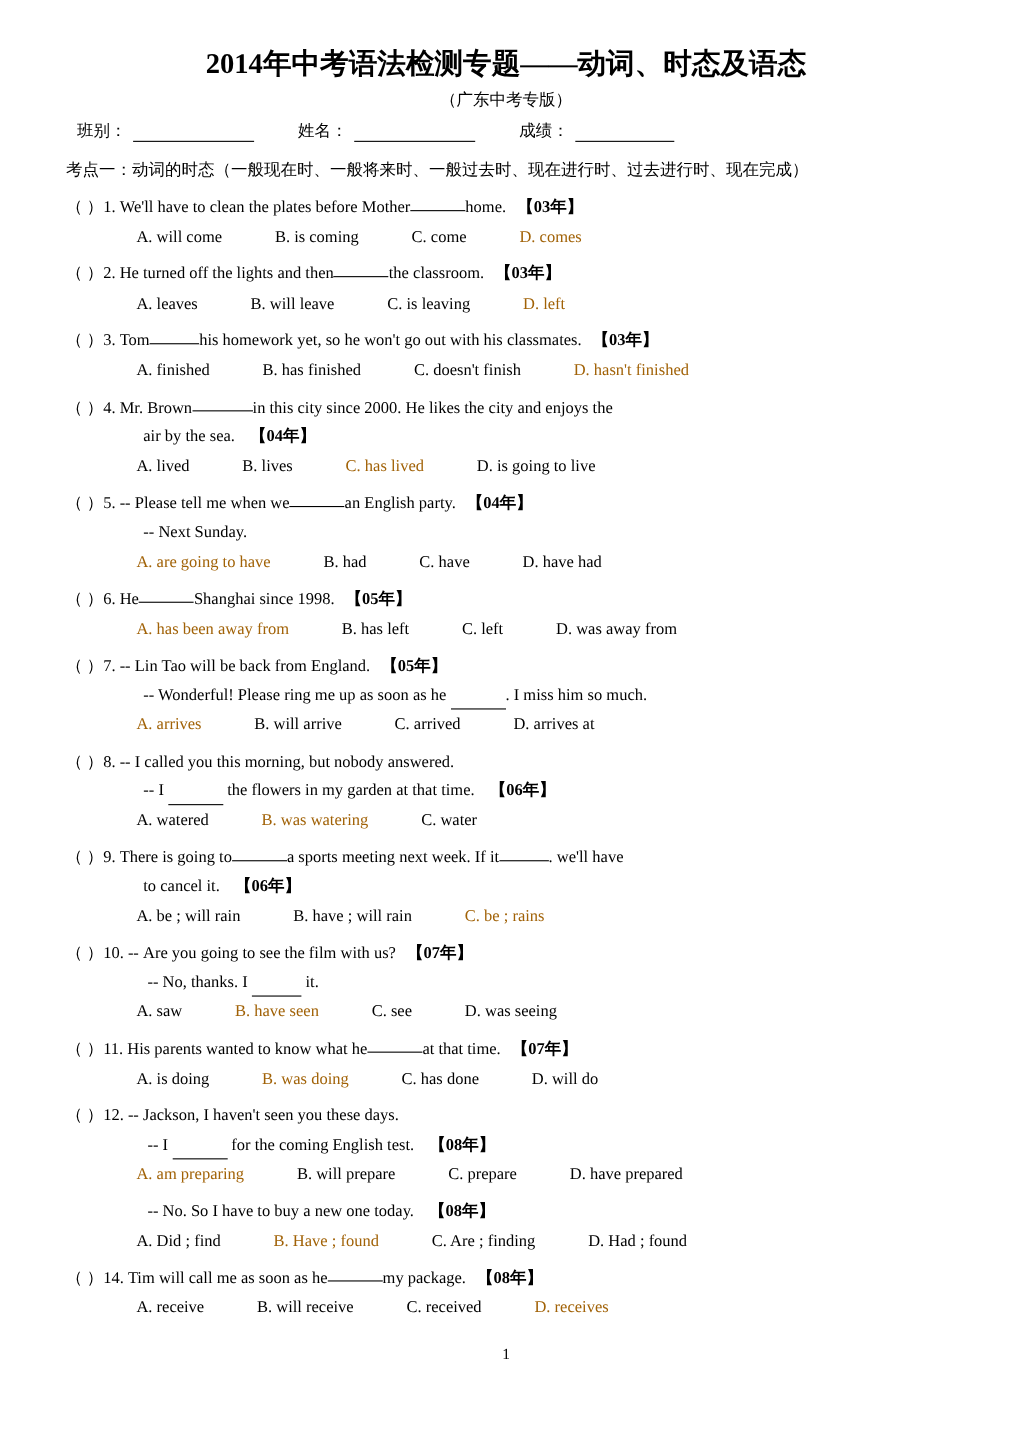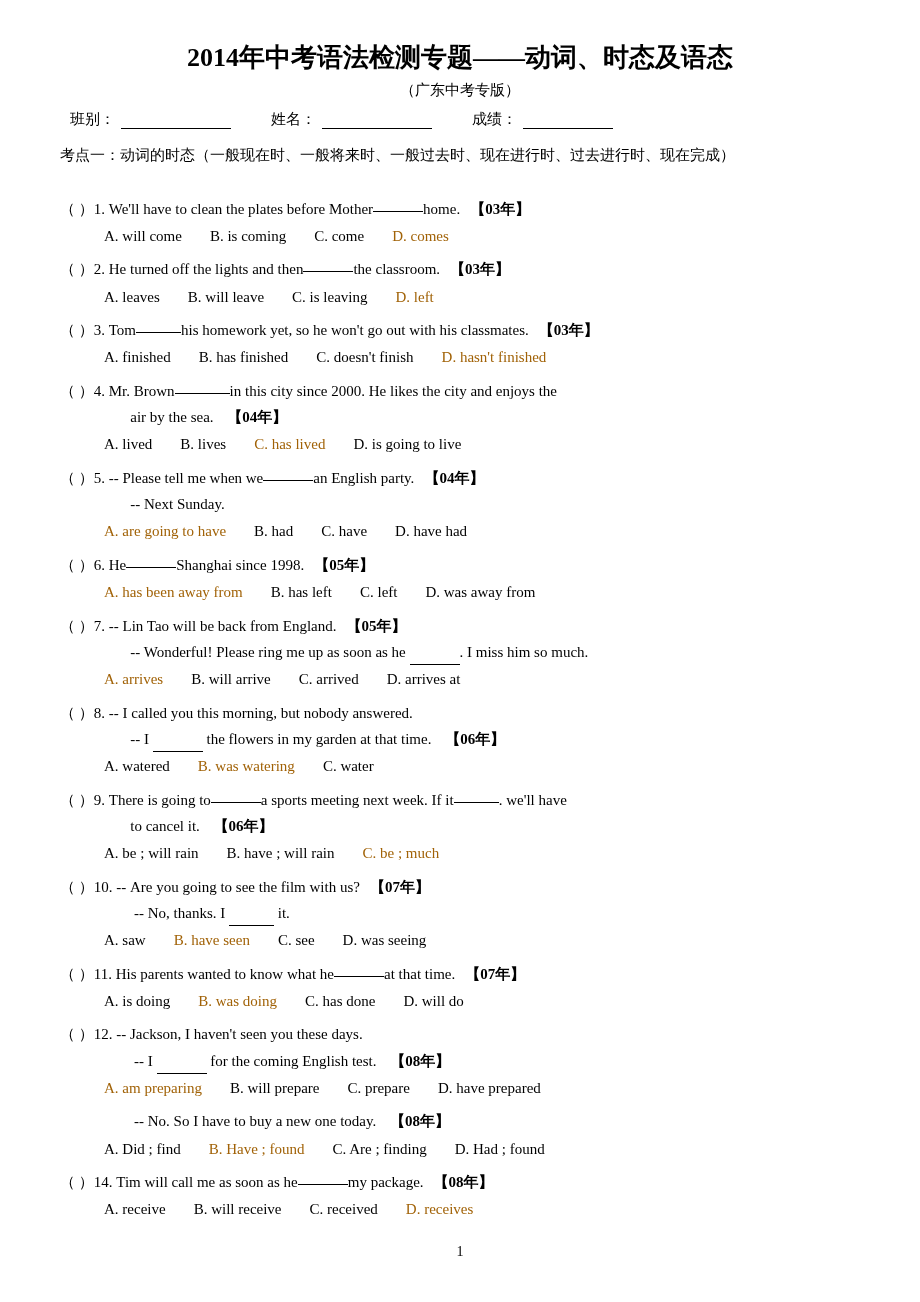--- a/index.html
+++ b/index.html
@@ -42,21 +42,21 @@
       height: 18px;
     }
     .underline-field-short {
       display: inline-block;
       border-bottom: 1px solid #000;
       width: 90px;
       height: 18px;
     }
     .kaodian {
       font-size: 15px;
-      margin-bottom: 27px;
+      margin-bottom: 7px;
       line-height: 1.7;
     }
     .question-block {
       margin-bottom: 6px;
       line-height: 1.75;
     }
     .question-line {
       display: flex;
       align-items: flex-start;
     }
@@ -66,20 +66,21 @@
       white-space: nowrap;
       margin-left: 10px;
     }
     .options-line {
       padding-left: 44px;
       line-height: 1.9;
     }
     .opt {
       display: inline-block;
       margin-right: 28px;
+      margin-left: 20px;
     }
     .correct {
       color: #a16207;
     }
     .blank {
       display: inline-block;
       border-bottom: 1px solid #000;
       width: 55px;
       height: 16px;
       vertical-align: bottom;
@@ -150,21 +151,21 @@
       <div class="options-line"><span class="opt correct">A. arrives</span><span class="opt">B. will arrive</span><span class="opt">C. arrived</span><span class="opt">D. arrives at</span></div>
     </div>
     <div class="question-block">
       <div class="question-line" style="padding-left:0;">（&nbsp;）8. -- I called you this morning, but nobody answered.</div>
       <div class="cont-line">&nbsp;&nbsp;&nbsp;&nbsp;&nbsp;&nbsp;&nbsp;-- I <span class="blank" style="width:50px"></span> the flowers in my garden at that time. <span class="year-badge">【06年】</span></div>
       <div class="options-line"><span class="opt">A. watered</span><span class="opt correct">B. was watering</span><span class="opt">C. water</span></div>
     </div>
     <div class="question-block">
       <div class="question-line" style="padding-left:0;">（&nbsp;）9. There is going to <span class="blank" style="width:50px"></span> a sports meeting next week. If it <span class="blank" style="width:45px"></span>. we'll have</div>
       <div class="cont-line">&nbsp;&nbsp;&nbsp;&nbsp;&nbsp;&nbsp;&nbsp;to cancel it. <span class="year-badge">【06年】</span></div>
-      <div class="options-line"><span class="opt">A. be ; will rain</span><span class="opt">B. have ; will rain</span><span class="opt correct">C. be ; much</span></div>
+      <div class="options-line"><span class="opt">A. be ; will rain</span><span class="opt">B. have ; will rain</span><span class="opt correct">C. be ; rains</span></div>
     </div>
     <div class="question-block">
       <div class="question-line" style="padding-left:0;text-align:center;">（&nbsp;）10. -- Are you going to see the film with us? <span class="year-badge">【07年】</span></div>
       <div class="cont-line">&nbsp;&nbsp;&nbsp;&nbsp;&nbsp;&nbsp;&nbsp;&nbsp;-- No, thanks. I <span class="blank" style="width:45px"></span> it.</div>
       <div class="options-line"><span class="opt">A. saw</span><span class="opt correct">B. have seen</span><span class="opt">C. see</span><span class="opt">D. was seeing</span></div>
     </div>
     <div class="question-block">
       <div class="question-line" style="padding-left:0;">（&nbsp;）11. His parents wanted to know what he <span class="blank" style="width:50px"></span> at that time. <span class="year-badge">【07年】</span></div>
       <div class="options-line"><span class="opt">A. is doing</span><span class="opt correct">B. was doing</span><span class="opt">C. has done</span><span class="opt">D. will do</span></div>
     </div>

